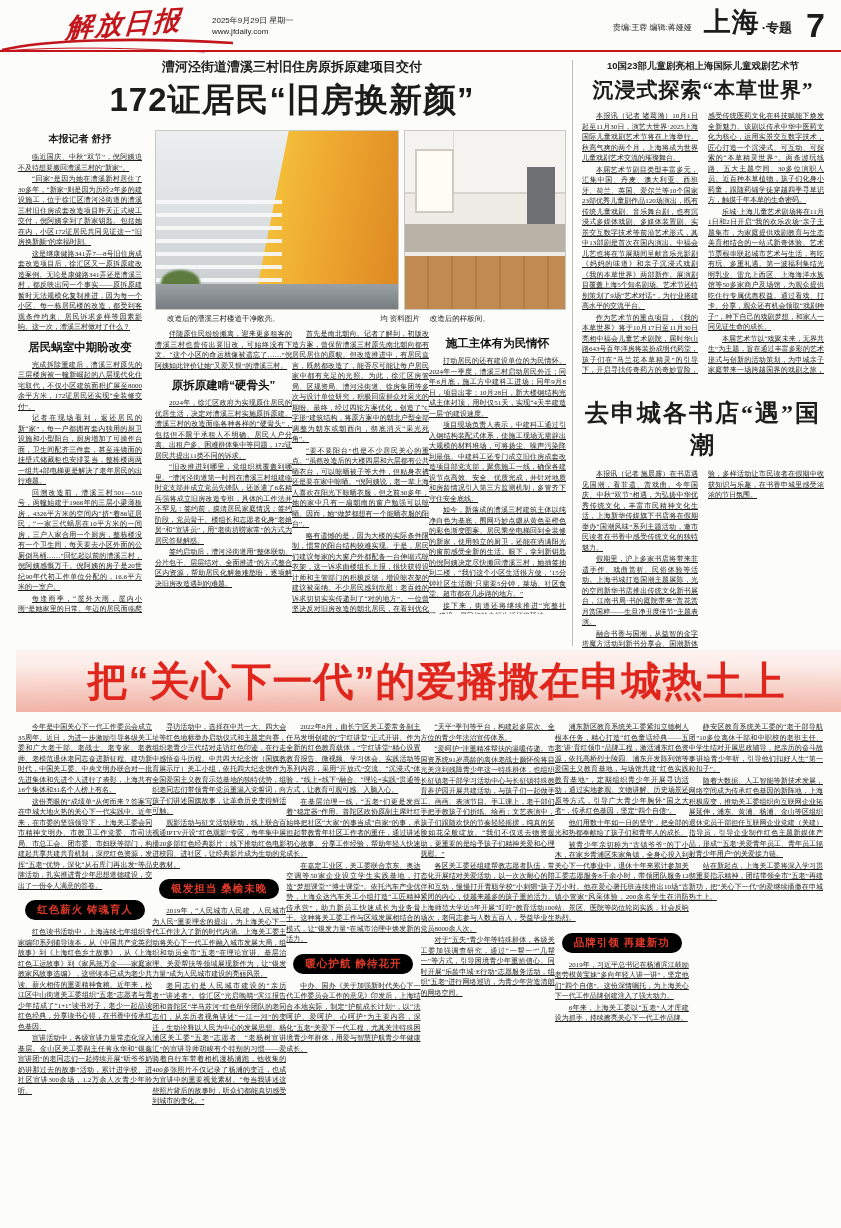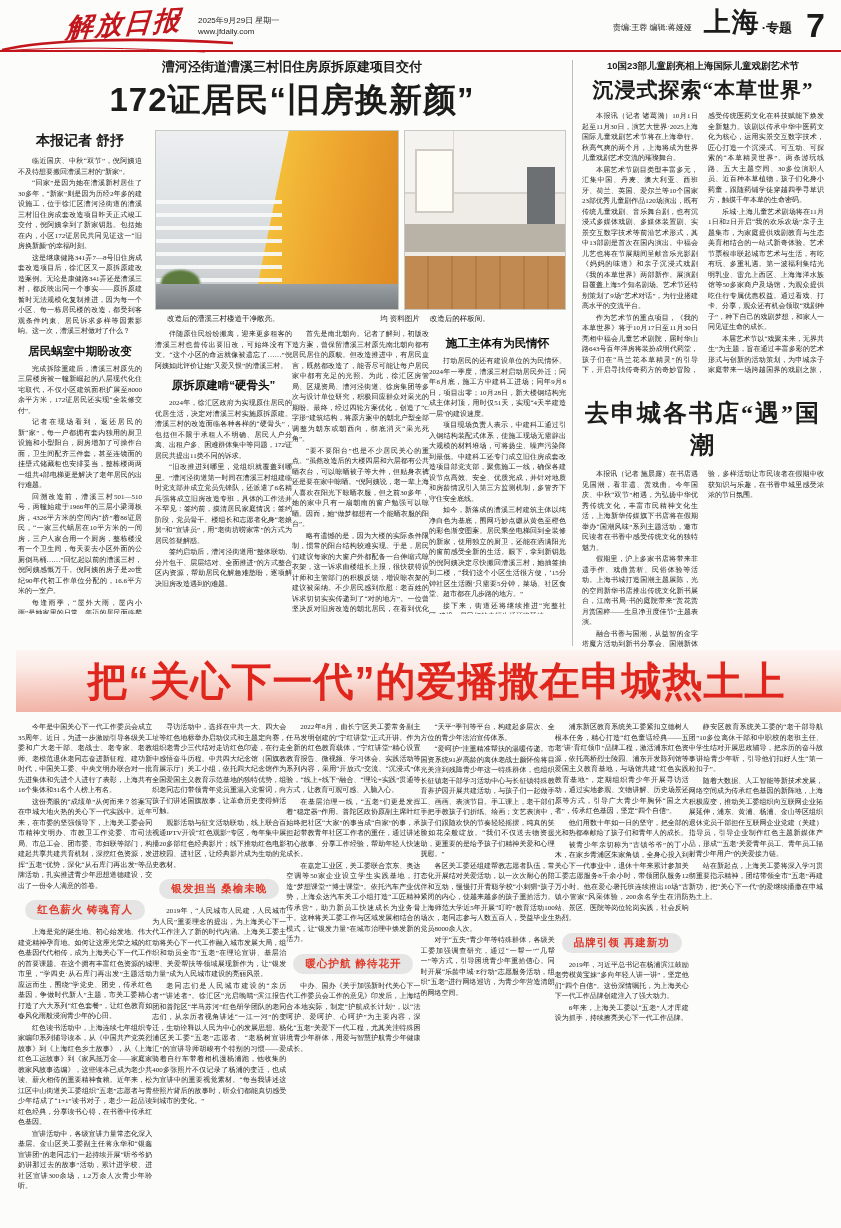--- a/index.html
+++ b/index.html
@@ -3,35 +3,35 @@
 <meta charset="utf-8">
 <style>
   html,body{margin:0;padding:0;background:#e8e8e6;}
   .page{position:relative;width:841px;height:1228px;margin:0 auto;background:#fcfcfa;overflow:hidden;
         font-family:"Liberation Serif",serif;color:#1c1c1c;}
   
   .masthead{position:absolute;left:0;top:0;width:841px;height:52px;}
   .logo{position:absolute;left:66px;top:6px;font-family:"DejaVu Serif",serif;font-style:italic;
         font-weight:bold;font-size:27px;color:#c3161c;transform:rotate(-4deg) skewX(-8deg);letter-spacing:2px;}
   .logo-swoosh{position:absolute;left:0;top:36px;}
-  .date-block{position:absolute;left:198px;top:15px;font-size:8px;line-height:11px;color:#222;
+  .date-block{position:absolute;left:212px;top:15px;font-size:8px;line-height:11px;color:#222;
               font-family:"Liberation Sans",sans-serif;}
   .head-right{position:absolute;right:16px;top:4px;display:flex;align-items:flex-end;}
   .editors{font-size:8px;color:#222;margin-right:12px;padding-bottom:9px;font-family:"Liberation Sans",sans-serif;}
   .section-big{font-size:27px;font-weight:bold;font-family:"Liberation Sans",sans-serif;letter-spacing:1px;padding-bottom:2px;}
   .section-sub{font-size:13px;font-weight:bold;font-family:"Liberation Sans",sans-serif;padding-bottom:5px;margin-left:2px;}
   .page-num{font-size:34px;font-weight:bold;font-family:"Liberation Sans",sans-serif;margin-left:14px;line-height:34px;}
   .head-rule{position:absolute;left:0;top:50px;width:841px;height:2px;background:#c3161c;}
   
-  .para{font-size:7px;line-height:10.5px;text-align:justify;text-indent:2em;margin:0 0 1px;color:#1e1e1e;}
-  .byline{font-size:14px;font-weight:bold;text-align:center;margin:2px 0 6px;font-family:"Liberation Sans",sans-serif;}
+  .para{font-size:7px;line-height:10.5px;text-align:justify;text-indent:2em;margin:0 0 1px;color:#1e1e1e;text-decoration:underline;}
+  .byline{font-size:10px;font-weight:bold;text-align:center;margin:2px 0 6px;font-family:"Liberation Sans",sans-serif;}
   .sub-head{font-size:11.5px;font-weight:bold;text-align:center;margin:7px 0 5px;
             font-family:"Liberation Sans",sans-serif;color:#111;}
   .pill-head{text-align:center;margin:8px 0 7px;}
-  .pill-inner{display:inline-block;background:#e5e5e5;color:#e03a2a;font-weight:bold;
+  .pill-inner{display:inline-block;background:#000000;color:#e03a2a;font-weight:bold;
               font-family:"Liberation Sans",sans-serif;font-size:10.5px;border-radius:11px;
               padding:3px 12px;letter-spacing:1px;}
   
   .main-article{position:absolute;left:18px;top:58px;width:548px;}
   .kicker{font-size:13px;font-weight:bold;text-align:center;font-family:"Liberation Sans",sans-serif;margin-bottom:2px;}
   .headline{font-size:33px;line-height:44px;font-weight:900;text-align:center;
             font-family:"Liberation Sans",sans-serif;letter-spacing:1px;}
   .body-row{display:flex;gap:13px;margin-top:8px;height:484px;}
   .col-first{width:124px;overflow:hidden;}
   .right-part{flex:1;display:flex;flex-direction:column;}
@@ -200,21 +200,20 @@
 
   <div class="banner">
     <div class="banner-title">把“关心下一代”的爱播撒在申城热土上</div>
   </div>
 
   <div class="bottom">
     <div class="bcol">
         <div class="para">今年是中国关心下一代工作委员会成立35周年。近日，为进一步激励引导各级关工委和广大老干部、老战士、老专家、老教师、老模范退休老同志奋进新征程、建功新时代，中国关工委、中央文明办联合对一批先进集体和先进个人进行了表彰，上海共有16个集体和31名个人榜上有名。</div>
         <div class="para">这份亮眼的“成绩单”从何而来？答案写在申城大地火热的关心下一代实践中。近年来，在市委的坚强领导下，上海关工委会同市精神文明办、市教卫工作党委、市司法局、市总工会、团市委、市妇联等部门，构建起共享共建共育机制，深挖红色资源，发挥“五老”优势，深化“从石库门再出发”等品牌活动，扎实推进青少年思想道德建设，交出了一份令人满意的答卷。</div>
         <div class="pill-head"><span class="pill-inner">红色薪火 铸魂育人</span></div>
-        <div class="para">上海是党的诞生地、初心始发地、伟大建党精神孕育地。如何让这座光荣之城的红色基因代代相传，成为上海关心下一代工作的首要课题。在这个拥有丰富红色资源的城市里，“学四史·从石库门再出发”主题活动应运而生，围绕“学党史、团史，传承红色基因，争做时代新人”主题，市关工委精心打造了六大系列“红色套餐”，让红色教育如春风化雨般浸润青少年的心田。</div>
         <div class="para">红色读书活动中，上海连续七年组织专家编印系列辅导读本，从《中国共产党英烈故事》到《上海红色乡土故事》，从《上海红色工运故事》到《家风抵万金——家庭家教家风故事选编》，这些读本已成为老少共读、薪火相传的重要精神食粮。近年来，松江区中山街道关工委组织“五老”志愿者与青少年结成了“1+1”读书对子，老少一起品读红色经典，分享读书心得，在书香中传承红色基因。</div>
         <div class="para">宣讲活动中，各级宣讲力量常态化深入基层。金山区关工委副主任蒋永华和“银鑫宣讲团”的老同志们一起持续开展“听爷爷奶奶讲那过去的故事”活动，累计进学校、进社区宣讲300余场，1.2万余人次青少年聆听。</div>
       </div>
     <div class="bcol">
         <div class="para">寻访活动中，选择在中共一大、四大会址等红色地标举办启动仪式和主题定向赛，组织老青少三代结对走访红色印迹，在行走中感悟奋斗历程。中共四大纪念馆（国旗教育展示厅）关工小组，依托四大纪念馆作为全国爱国主义教育示范基地的独特优势，组织老同志们带领青年党员重温入党誓词，向孩子们讲述国旗故事，让革命历史变得鲜活可触。</div>
         <div class="para">观影活动与征文活动联动，线上联合百视通IPTV开设“红色观影”专区，每年集中展播20多部红色经典影片；线下推动红色电影进校园、进社区，让经典影片成为生动的党史教材。</div>
         <div class="pill-head"><span class="pill-inner">银发担当 桑榆未晚</span></div>
         <div class="para">2019年，“人民城市人民建，人民城市为人民”重要理念的提出，为上海关心下一代工作注入了新的时代内涵。上海关工委主动将关心下一代工作融入城市发展大局，组织和动员全市“五老”在理论宣讲、基层治理、关爱帮扶等领域展现新作为，让“银发力量”成为人民城市建设的亮丽风景。</div>
         <div class="para">老同志们是人民城市建设的“亲历者”“讲述者”。徐汇区“光启晚晴”滨江报告团和普陀区“半马苏河”红色研学团队的老同志们，从亲历者视角讲述“一江一河”的变迁，生动诠释以人民为中心的发展思想。杨浦区关工委“五老”志愿者、“老杨树宣讲汇”的宣讲导师胡峻有个特别的习惯——爱骑着自行车带着相机漫杨浦跑，他收集的400多张照片不仅记录了杨浦的变迁，也成为宣讲中的重要视觉素材。“每当我讲述这些照片背后的故事时，听众们都能真切感受到城市的变化。”</div>
       </div>

